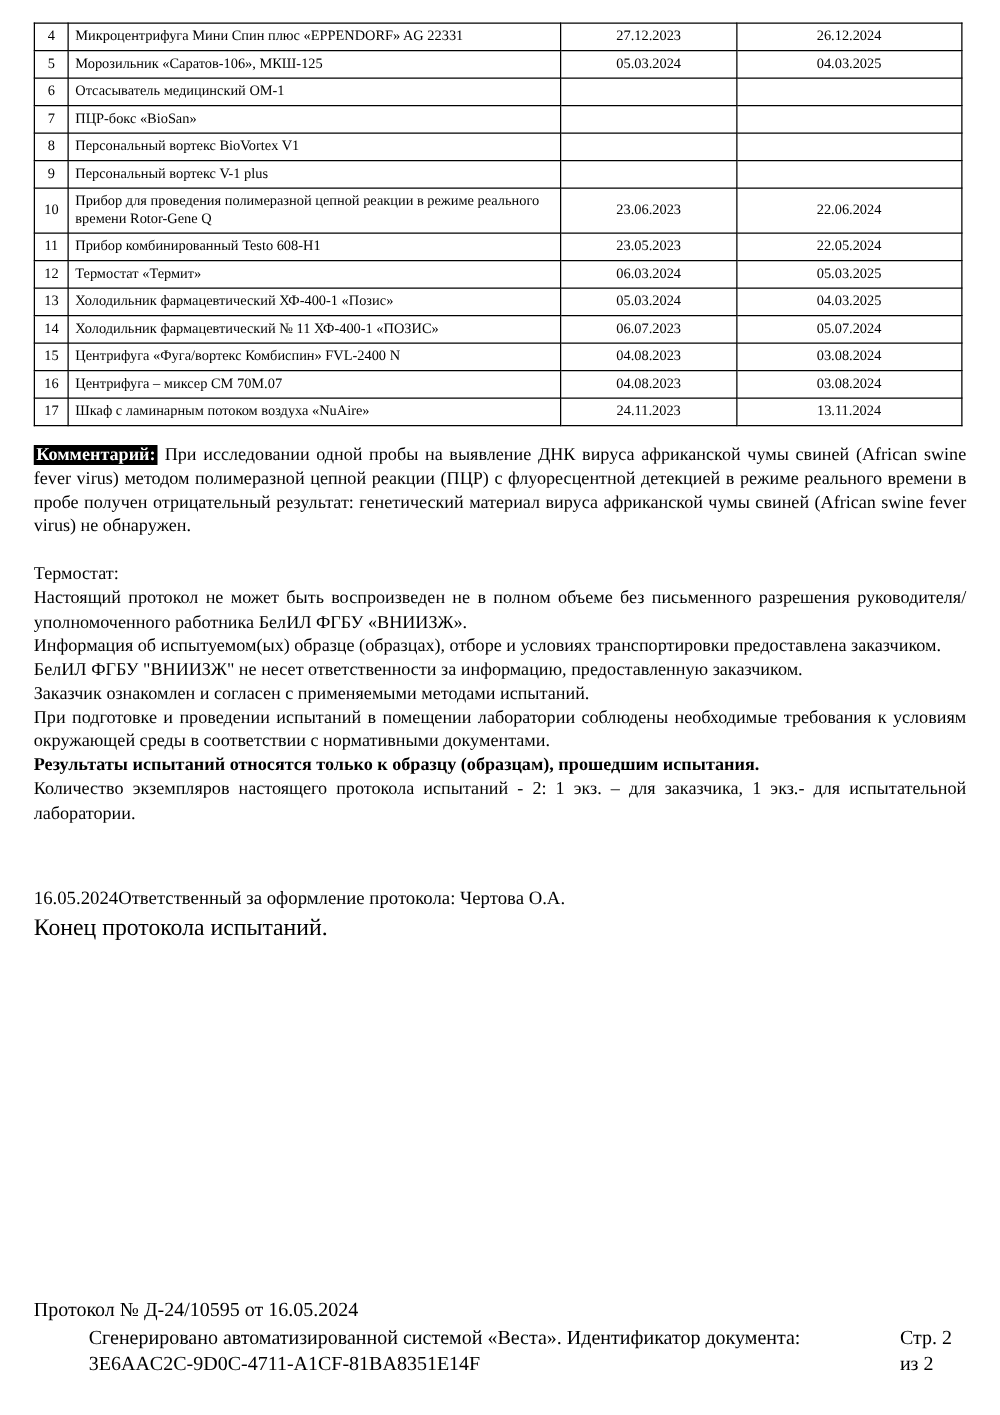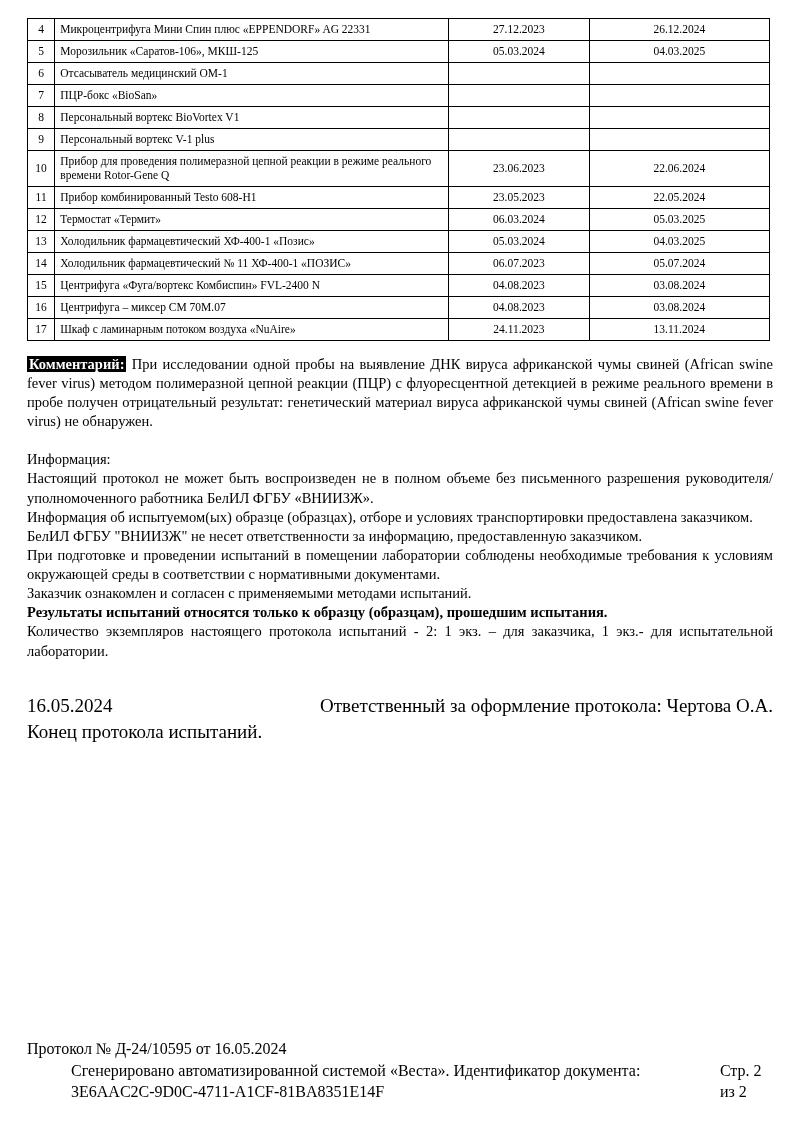--- a/index.html
+++ b/index.html
@@ -36,24 +36,23 @@
   .comment .label{
     font-weight:bold;
     background:#000;
     color:#fff;
     padding:0 2px;
   }
   .notes{margin-top:19px;}
   .notes p{margin:0;}
   .bold{font-weight:bold;}
   .signoff-row{
-    margin-top:34px;
+    margin-top:50px;
     display:flex;
-    justify-content:space-between;
-    font-size:19px;
+    font-size:15px;
   }
   .end-line{font-size:19px;margin-top:4px;}
   .footer{
     position:absolute;
     left:27px;right:27px;bottom:29px;
     font-size:16px;
     line-height:1.35;
   }
   .footer .row2{display:flex;justify-content:space-between;margin-left:44px;}
 </style>
@@ -147,26 +146,26 @@
           <td class="name">Шкаф с ламинарным потоком воздуха «NuAire»</td>
           <td class="d1">24.11.2023</td>
           <td class="d2">13.11.2024</td>
         </tr>
       </tbody>
   </table>
 
   <p class="bodytext comment"><span class="label">Комментарий:</span><span> При исследовании одной пробы на выявление ДНК вируса африканской чумы свиней (African swine fever virus) методом полимеразной цепной реакции (ПЦР) с флуоресцентной детекцией в режиме реального времени в пробе получен отрицательный результат: генетический материал вируса африканской чумы свиней (African swine fever virus) не обнаружен.</span></p>
 
   <div class="notes bodytext">
-    <p>Информация:</p>
+    <p>Термостат:</p>
     <p>Настоящий протокол не может быть воспроизведен не в полном объеме без письменного разрешения руководителя/уполномоченного работника БелИЛ ФГБУ «ВНИИЗЖ».</p>
     <p>Информация об испытуемом(ых) образце (образцах), отборе и условиях транспортировки предоставлена заказчиком.</p>
     <p>БелИЛ ФГБУ "ВНИИЗЖ" не несет ответственности за информацию, предоставленную заказчиком.</p>
+    <p>Заказчик ознакомлен и согласен с применяемыми методами испытаний.</p>
     <p>При подготовке и проведении испытаний в помещении лаборатории соблюдены необходимые требования к условиям окружающей среды в соответствии с нормативными документами.</p>
-    <p>Заказчик ознакомлен и согласен с применяемыми методами испытаний.</p>
     <p class="bold">Результаты испытаний относятся только к образцу (образцам), прошедшим испытания.</p>
     <p>Количество экземпляров настоящего протокола испытаний - 2: 1 экз. – для заказчика, 1 экз.- для испытательной лаборатории.</p>
   </div>
 
   <div class="signoff-row">
     <span>16.05.2024</span>
     <span>Ответственный за оформление протокола: Чертова О.А.</span>
   </div>
   <div class="end-line">Конец протокола испытаний.</div>
 

